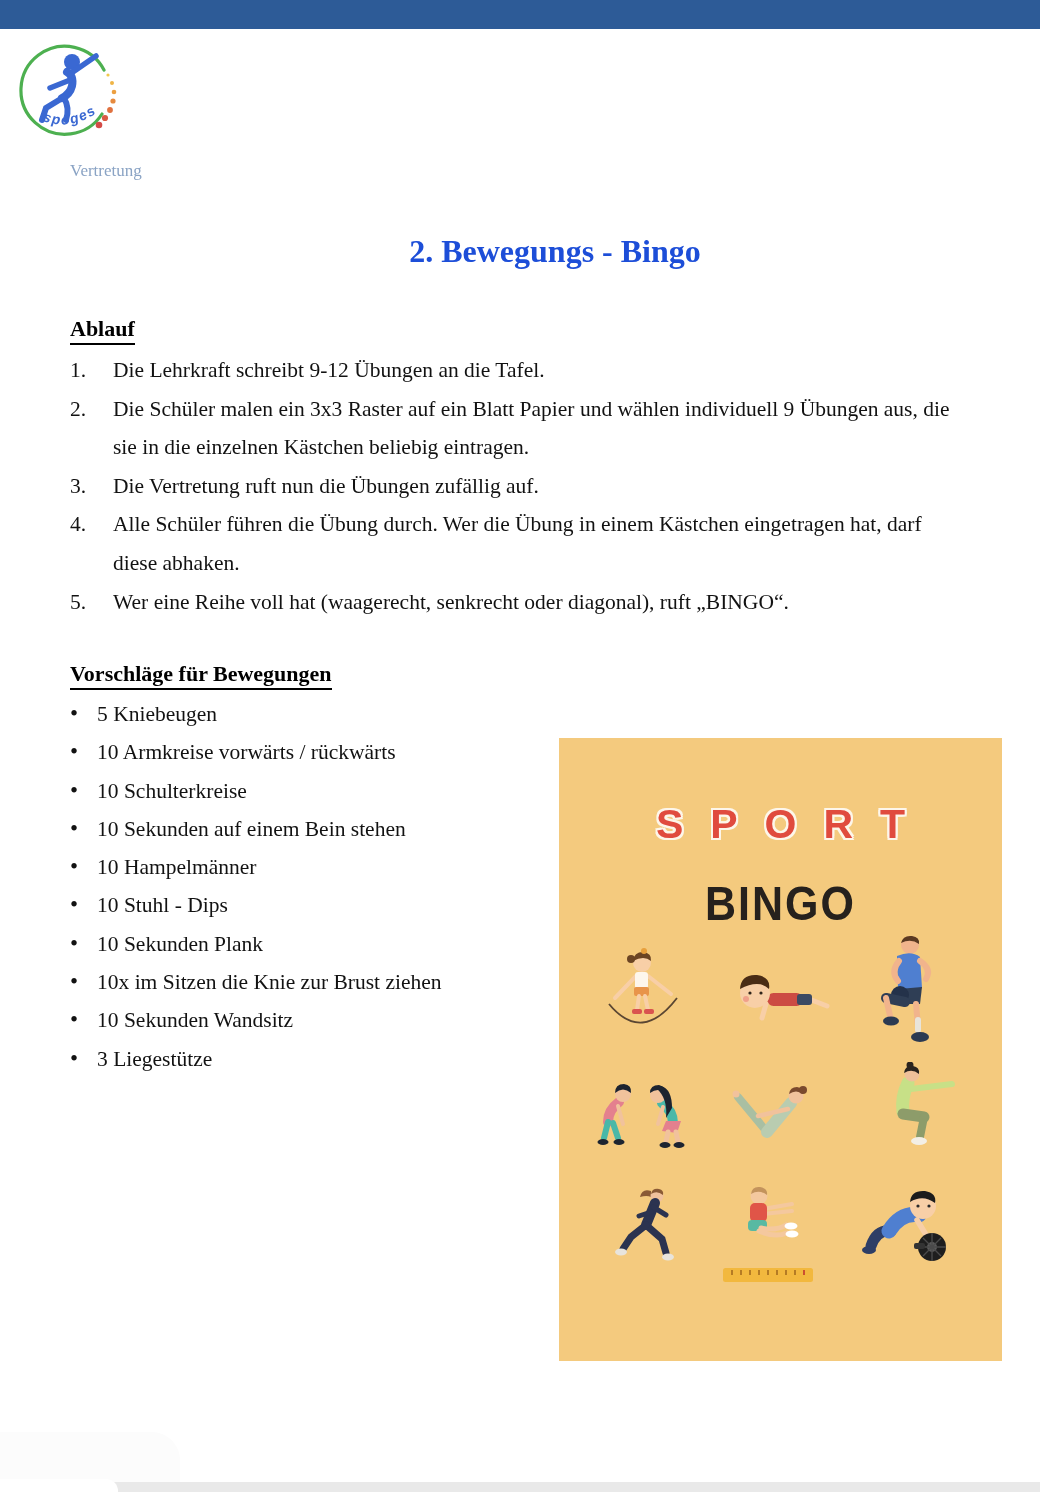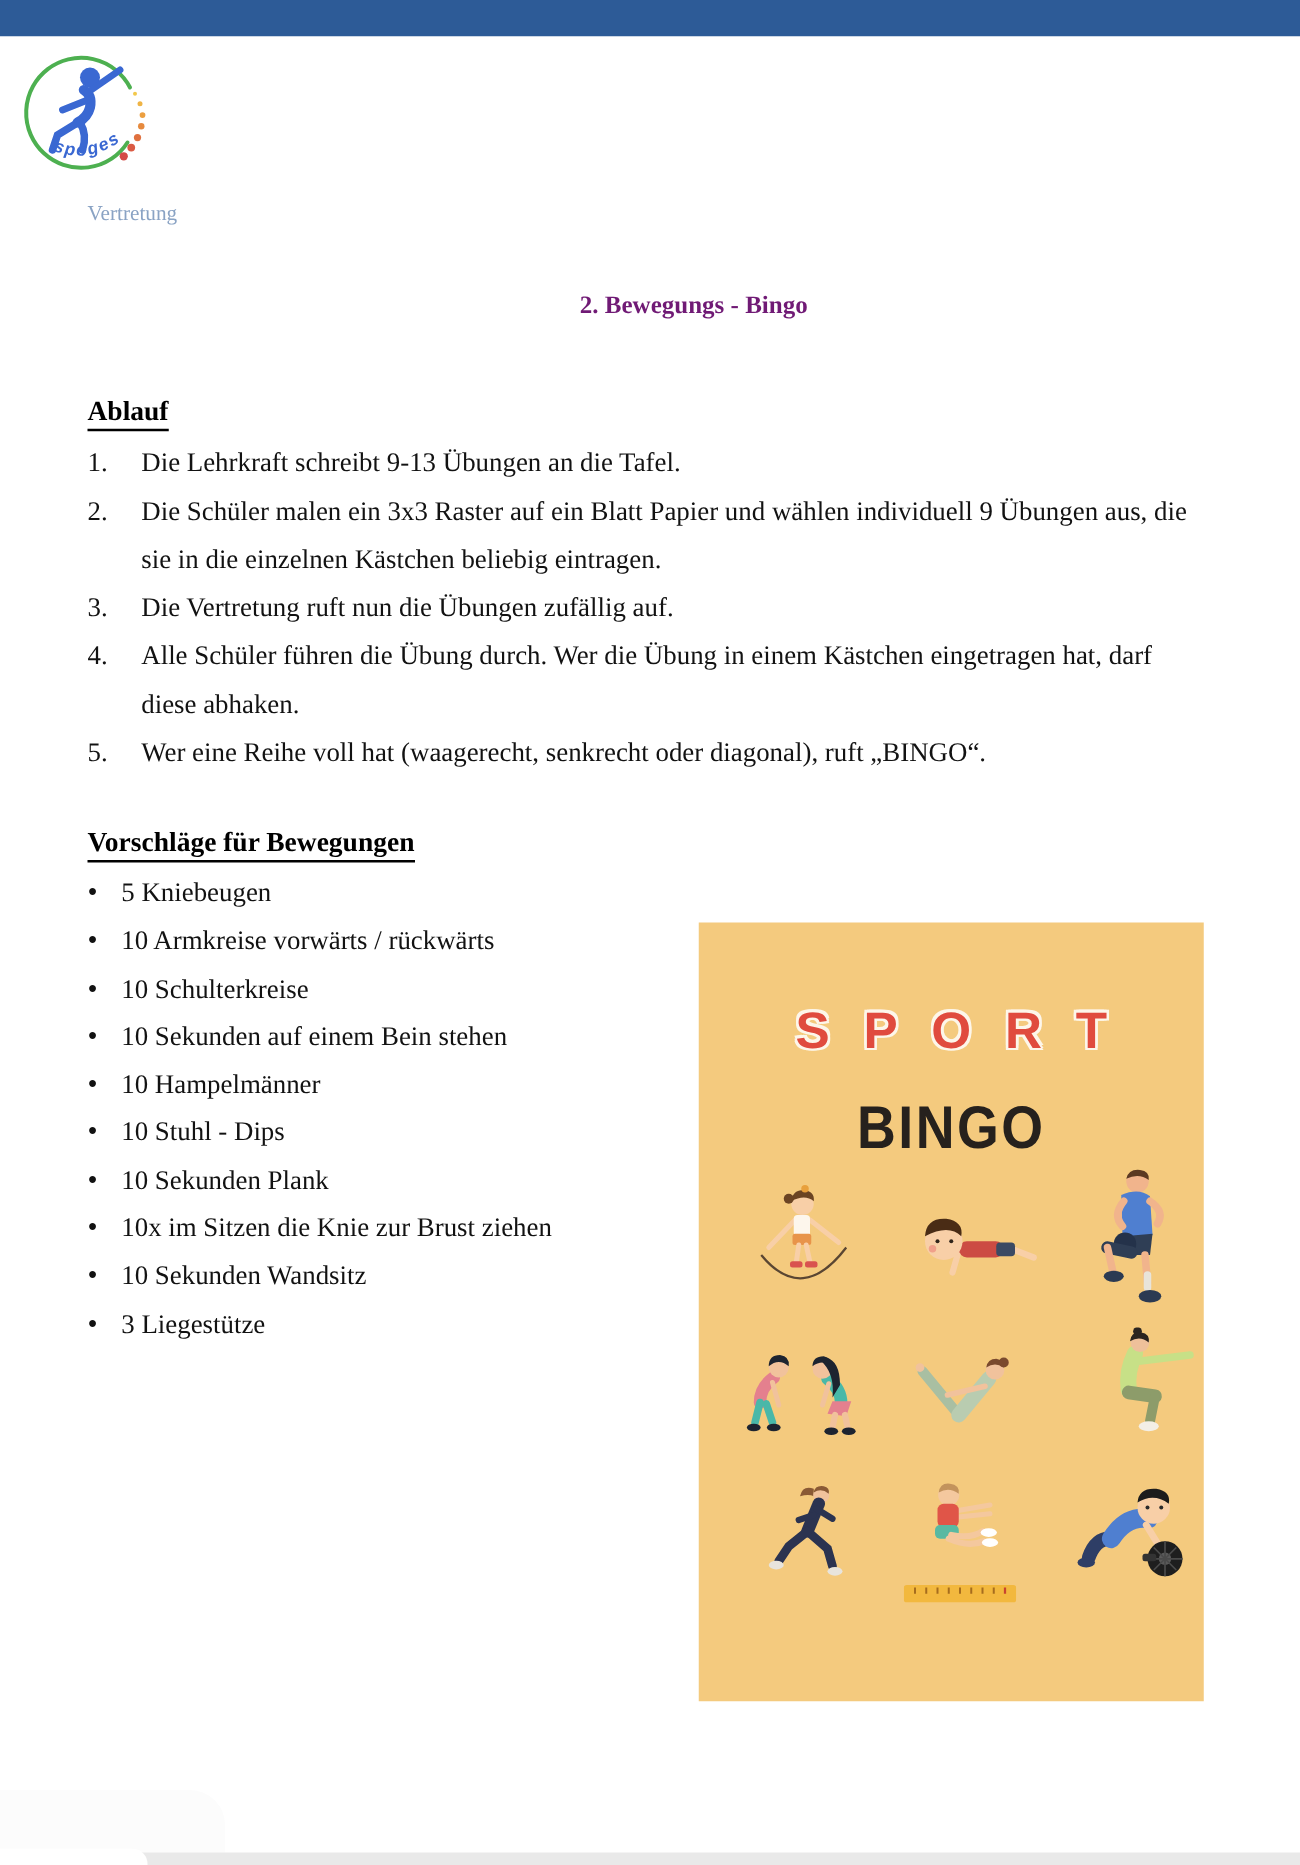--- a/index.html
+++ b/index.html
@@ -41,23 +41,23 @@
   }
   .doc-subtitle {
     position: absolute; left: 70px; right: 0; top: 161px;
     text-align: left;
     font-size: 17px;
     color: #8aa3c4;
   }
   .doc-title {
     position: absolute; left: 70px; right: 0; top: 233px;
     text-align: center;
-    font-size: 20px;
+    font-size: 32px;
     font-weight: bold;
-    color: #701a75;
+    color: #1d4ed8;
   }
   .section-heading {
     position: absolute; left: 70px;
     font-size: 22px;
     font-weight: bold;
     color: #000;
   }
   .section-heading span {
     display: inline-block;
     border-bottom: 2px solid #000;
@@ -90,21 +90,21 @@
     font-size: 21.5px;
     line-height: 38.3px;
   }
   .bullet-list li::before {
     content: "\2022";
     position: absolute; left: 0; top: 0;
     font-size: 23px;
   }
   .poster {
     position: absolute; left: 559px; top: 738px;
-    width: 404px; height: 623px;
+    width: 443px; height: 623px;
     background: #f4ca7e;
     overflow: hidden;
   }
   .poster-title {
     position: absolute; left: 0; top: 63px;
     width: 100%;
     text-align: center;
     font-family: "Liberation Sans", sans-serif;
     font-size: 41px;
     font-weight: 900;
@@ -178,21 +178,21 @@
 
   <div class="doc-title">2. Bewegungs - Bingo</div>
 
   <div class="section-heading heading-ablauf">
     <span>Ablauf</span>
   </div>
 
   <ol class="ordered-list">
     <li>
       <span class="num">1.</span>
-      <span>Die Lehrkraft schreibt 9-13 Übungen an die Tafel.</span>
+      <span>Die Lehrkraft schreibt 9-12 Übungen an die Tafel.</span>
     </li>
     <li>
       <span class="num">2.</span>
       <span>Die Schüler malen ein 3x3 Raster auf ein Blatt Papier und wählen individuell 9 Übungen aus, die sie in die einzelnen Kästchen beliebig eintragen.</span>
     </li>
     <li>
       <span class="num">3.</span>
       <span>Die Vertretung ruft nun die Übungen zufällig auf.</span>
     </li>
     <li>

